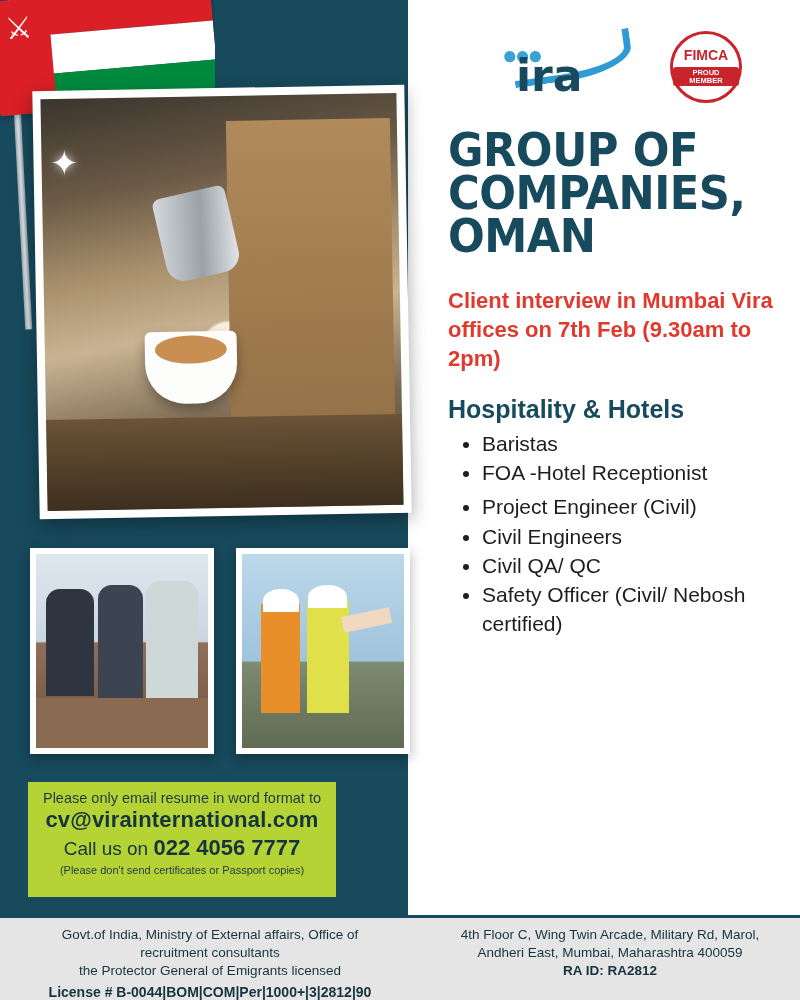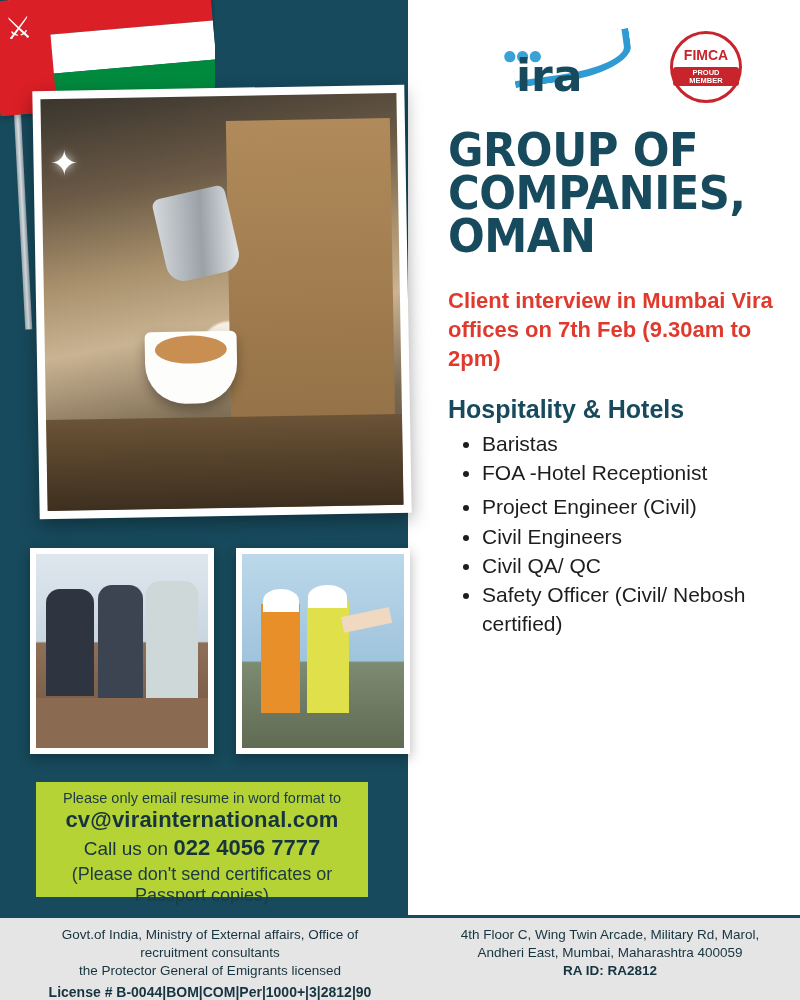--- a/index.html
+++ b/index.html
@@ -128,31 +128,31 @@
   .photo-b .img { background: linear-gradient(180deg,#bcd8ea 0%,#9fc4dd 55%,#7d8b72 56%,#5f6b52 100%); }
   .photo-b .w1 { position:absolute; left:12%; top:26%; width:24%; height:56%; background:#e88f2a; }
   .photo-b .w2 { position:absolute; left:40%; top:24%; width:26%; height:58%; background:#dfe04a; }
   .photo-b .h1 { position:absolute; left:13%; top:18%; width:22%; height:12%; background:#ffffff; border-radius:50% 50% 0 0;}
   .photo-b .h2 { position:absolute; left:41%; top:16%; width:24%; height:12%; background:#ffffff; border-radius:50% 50% 0 0;}
   .photo-b .arm { position:absolute; left:62%; top:30%; width:30%; height:8%; background:#f0d9c0; transform: rotate(-12deg);}
 
   
   .contact-box {
     position: absolute;
-    left: 36px; top: 782px;
-    width: 332px; height: 115px;
+    left: 28px; top: 782px;
+    width: 308px; height: 115px;
     background: #b5d334;
     text-align: center;
     padding-top: 8px;
   }
   .contact-box .c-line1 { font-size: 14.5px; color: #1b3a45; }
   .contact-box .c-email { font-size: 22px; font-weight: bold; color: #16343f; letter-spacing: .2px; margin-top: 1px;}
   .contact-box .c-call { font-size: 19px; color: #16343f; margin-top: 2px;}
   .contact-box .c-call b { font-size: 22px; font-weight: bold;}
-  .contact-box .c-note { font-size: 18px; color: #1b3a45; margin-top: 3px;}
+  .contact-box .c-note { font-size: 11px; color: #1b3a45; margin-top: 3px;}
 
   
   .right {
     position: absolute;
     left: 430px; top: 0;
     width: 370px; height: 915px;
     background: #ffffff;
     padding: 28px 18px 0 18px;
   }
   .logos { display: flex; align-items: center; gap: 14px; height: 78px; padding-left: 48px;}

